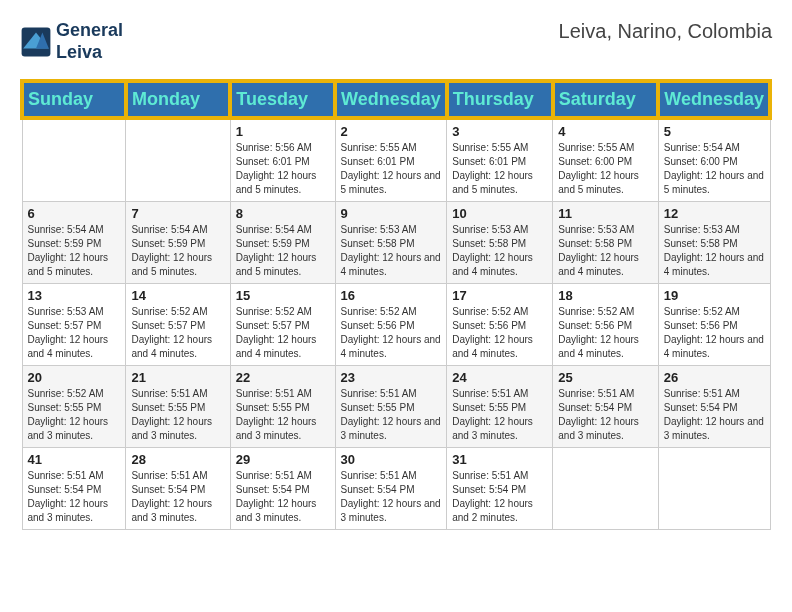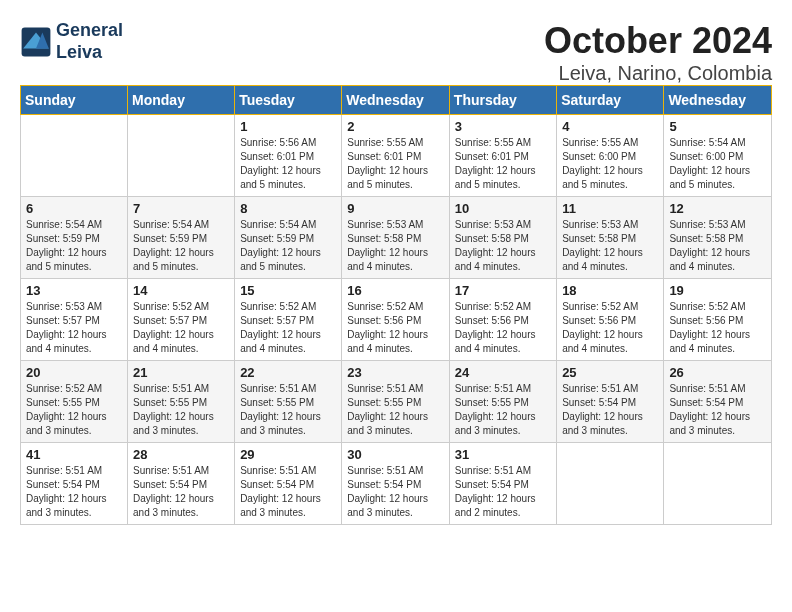--- a/index.html
+++ b/index.html
@@ -7,21 +7,21 @@
       font-family: Arial, sans-serif;
       background: #fff;
       width: 792px;
       min-height: 612px;
       padding: 20px;
     }
     .header {
       display: flex;
       justify-content: space-between;
       align-items: flex-start;
-      margin-bottom: 0;
+      margin-bottom: 16px;
     }
     .logo {
       display: flex;
       align-items: center;
       gap: 4px;
     }
     .logo-text {
       font-size: 18px;
       font-weight: bold;
       color: #1a3a5c;
@@ -43,26 +43,26 @@
       font-size: 20px;
       color: #444;
     }
     .calendar {
       width: 100%;
       border-collapse: collapse;
       font-size: 11px;
     }
     .calendar thead th {
       background: #2f6fad;
-      color: #ffffff;
+      color: #5eead4;
       padding: 6px 4px;
       text-align: left;
-      font-size: 14px;
+      font-size: 18px;
       font-weight: bold;
-      border: 1px solid #eab308;
+      border: 4px solid #eab308;
     }
     .calendar tbody td {
       border: 1px solid #ccc;
       vertical-align: top;
       padding: 4px 5px;
       width: 108px;
       min-height: 80px;
       color: #333;
       background: #fff;
     }
@@ -94,21 +94,20 @@
       <rect x="2" y="2" width="36" height="36" rx="4" fill="#1a3a5c"></rect>
       <polygon points="20,8 36,28 4,28" fill="#4a9fd4"></polygon>
       <polygon points="28,8 36,28 20,28" fill="#2f6fad"></polygon>
     </svg>
     <div class="logo-text">
       <div>General</div>
       <div>Leiva</div>
     </div>
   </div>
   <div class="title-section">
-    <div class="month-title">October 2024</div>
     <div class="location-title">Leiva, Narino, Colombia</div>
   </div>
 </div>
 
 <table class="calendar">
   <thead>
     <tr>
     <th>Sunday</th>
         <th>Monday</th>
         <th>Tuesday</th>

